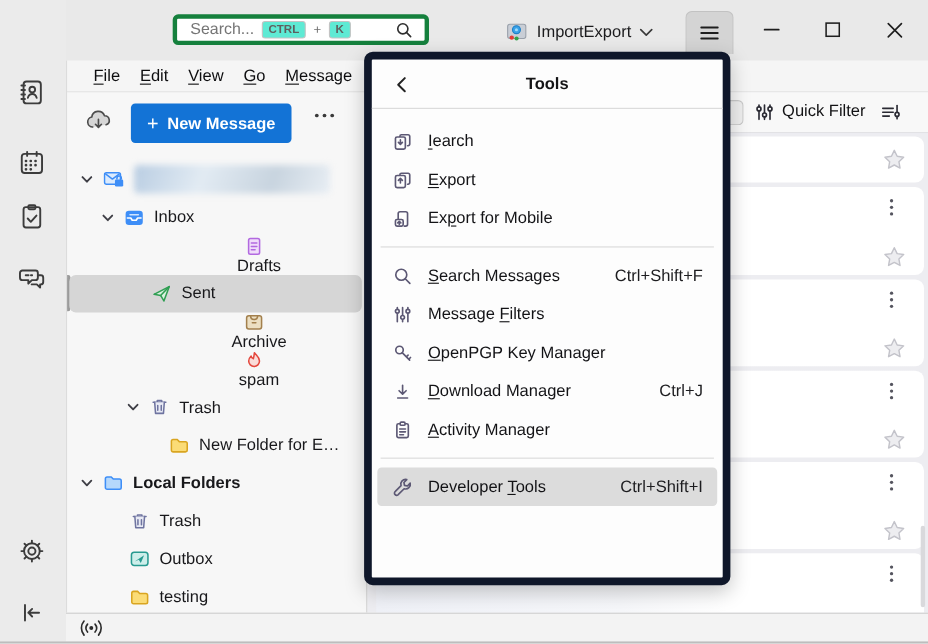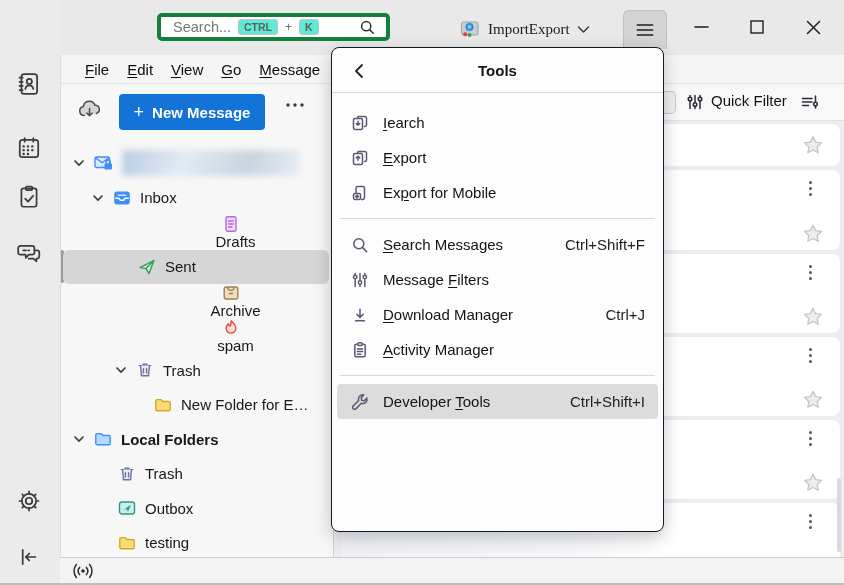--- a/index.html
+++ b/index.html
@@ -11,21 +11,21 @@
   .logo-tile{position:absolute;left:8px;top:8px;width:38px;height:38px;background:#1373d6;border-radius:9px;
              display:flex;align-items:center;justify-content:center;}
   .searchbox{position:absolute;left:157px;top:13px;width:233px;height:28px;background:#fff;border:4px solid #15803d;
              border-radius:5px;display:flex;align-items:center;gap:7px;padding:0 10px 0 12px;box-sizing:border-box;}
   .searchbox .ph{color:#757575;font-size:14.5px;}
   .keycap{background:#5eead4;border:1px solid #c3c3c3;border-radius:3px;font-size:10.5px;font-weight:bold;
           color:#5f5f5f;padding:2px 5px;line-height:1;}
   .plus-sep{color:#6e6e6e;font-size:12px;}
   .searchbox .mag{margin-left:auto}
   .ext-cluster{position:absolute;left:460px;top:16px;height:26px;display:flex;align-items:center;gap:7px;}
-  .ext-label{font-size:15px;color:#1b1b1d;font-family:Liberation Serif, serif;}
+  .ext-label{font-size:15px;color:#1b1b1d;}
   .hamburger-btn{position:absolute;left:623px;top:10px;width:42px;height:38px;background:#d4d4d4;
                  border:1px solid #c2c2c2;border-bottom:none;border-radius:6px 6px 0 0;
                  display:flex;align-items:center;justify-content:center;}
   .winbtn{position:absolute;top:12px;width:38px;height:30px;display:flex;align-items:center;justify-content:center;}
 
   
   .menubar{position:absolute;left:60px;top:55px;width:784px;height:29px;background:#f5f5f5;
            display:flex;align-items:center;padding-left:16px;box-sizing:border-box;border-bottom:1px solid #e2e2e2;}
   .menubar .mitem{padding:3px 9px;font-size:15px;color:#0d0d0f;}
   .ak{text-decoration:underline;text-underline-offset:2px;}
@@ -78,21 +78,21 @@
   .star.centered{top:50%;bottom:auto;transform:translateY(-50%);}
   .scroll-thumb{position:absolute;right:3px;top:394px;width:4px;height:74px;background:#d9d9dc;border-radius:2px;}
 
   
   .statusbar{position:absolute;left:60px;top:557px;width:784px;height:26px;background:#f3f3f3;
              border-top:1px solid #cfcfcf;}
   .status-ic{position:absolute;left:10px;top:3px;}
 
   
   .popup{position:absolute;left:331px;top:47px;width:333px;height:485px;background:#fdfdfd;
-         border:1px solid #0f172a;border-radius:8px;box-shadow:0 6px 18px rgba(0,0,0,.22);box-sizing:border-box;z-index:50;}
+         border:7px solid #0f172a;border-radius:8px;box-shadow:0 6px 18px rgba(0,0,0,.22);box-sizing:border-box;z-index:50;}
   .popup-header{height:44px;display:flex;align-items:center;border-bottom:1px solid #d9d9d9;position:relative;}
   .popup-back{position:absolute;left:16px;top:12px;width:22px;height:22px;display:flex;align-items:center;justify-content:center;}
   .popup-title{flex:1;text-align:center;font-size:15px;font-weight:bold;color:#141416;}
   .popup-list{padding:12px 5px 0;}
   .pitem{height:35px;display:flex;align-items:center;padding:0 13px 0 14px;border-radius:4px;font-size:15px;color:#131316;}
   .pitem .pic{margin-right:14px;flex:0 0 auto;}
   .pitem .plabel{flex:1;white-space:pre;}
   .pitem .pshort{margin-left:12px;color:#1d1d20;}
   .pitem.hover{background:#dcdcdc;}
   .psep{height:1px;background:#d9d9d9;margin:8px 3px;}
@@ -583,20 +583,30 @@
             <path d="M4.2 2.5v13M9 2.5v13M13.8 2.5v13"></path>
             <circle cx="4.2" cy="6" r="1.7" fill="#fdfdfd"></circle>
               <circle cx="9" cy="11.5" r="1.7" fill="#fdfdfd"></circle>
               <circle cx="13.8" cy="6" r="1.7" fill="#fdfdfd"></circle>
           </svg>
         </span>
         <span class="plabel"><span>Message </span><span class="ak">F</span><span>ilters</span></span>
         <span class="pshort"></span>
       </div>
 
+      <div class="pitem">
+        <span class="pic">
+          <svg width="18" height="18" viewBox="0 0 18 18" fill="none" stroke="#5c5874" stroke-width="1.5" stroke-linecap="round" stroke-linejoin="round">
+            <circle cx="6.2" cy="6.2" r="3.4"></circle>
+            <path d="M8.6 8.6l6.8 6.8M12.4 12.4l1.6-1.6M14.6 14.6l1.6-1.6"></path>
+          </svg>
+        </span>
+        <span class="plabel"><span></span><span class="ak">O</span><span>penPGP Key Manager</span></span>
+        <span class="pshort"></span>
+      </div>
 
       <div class="pitem">
         <span class="pic">
           <svg width="18" height="18" viewBox="0 0 18 18" fill="none" stroke="#5c5874" stroke-width="1.5" stroke-linecap="round" stroke-linejoin="round">
             <path d="M9 3.2v8M5.8 8.2L9 11.4l3.2-3.2M4.5 14.8h9"></path>
           </svg>
         </span>
         <span class="plabel"><span></span><span class="ak">D</span><span>ownload Manager</span></span>
         <span class="pshort">Ctrl+J</span>
       </div>

